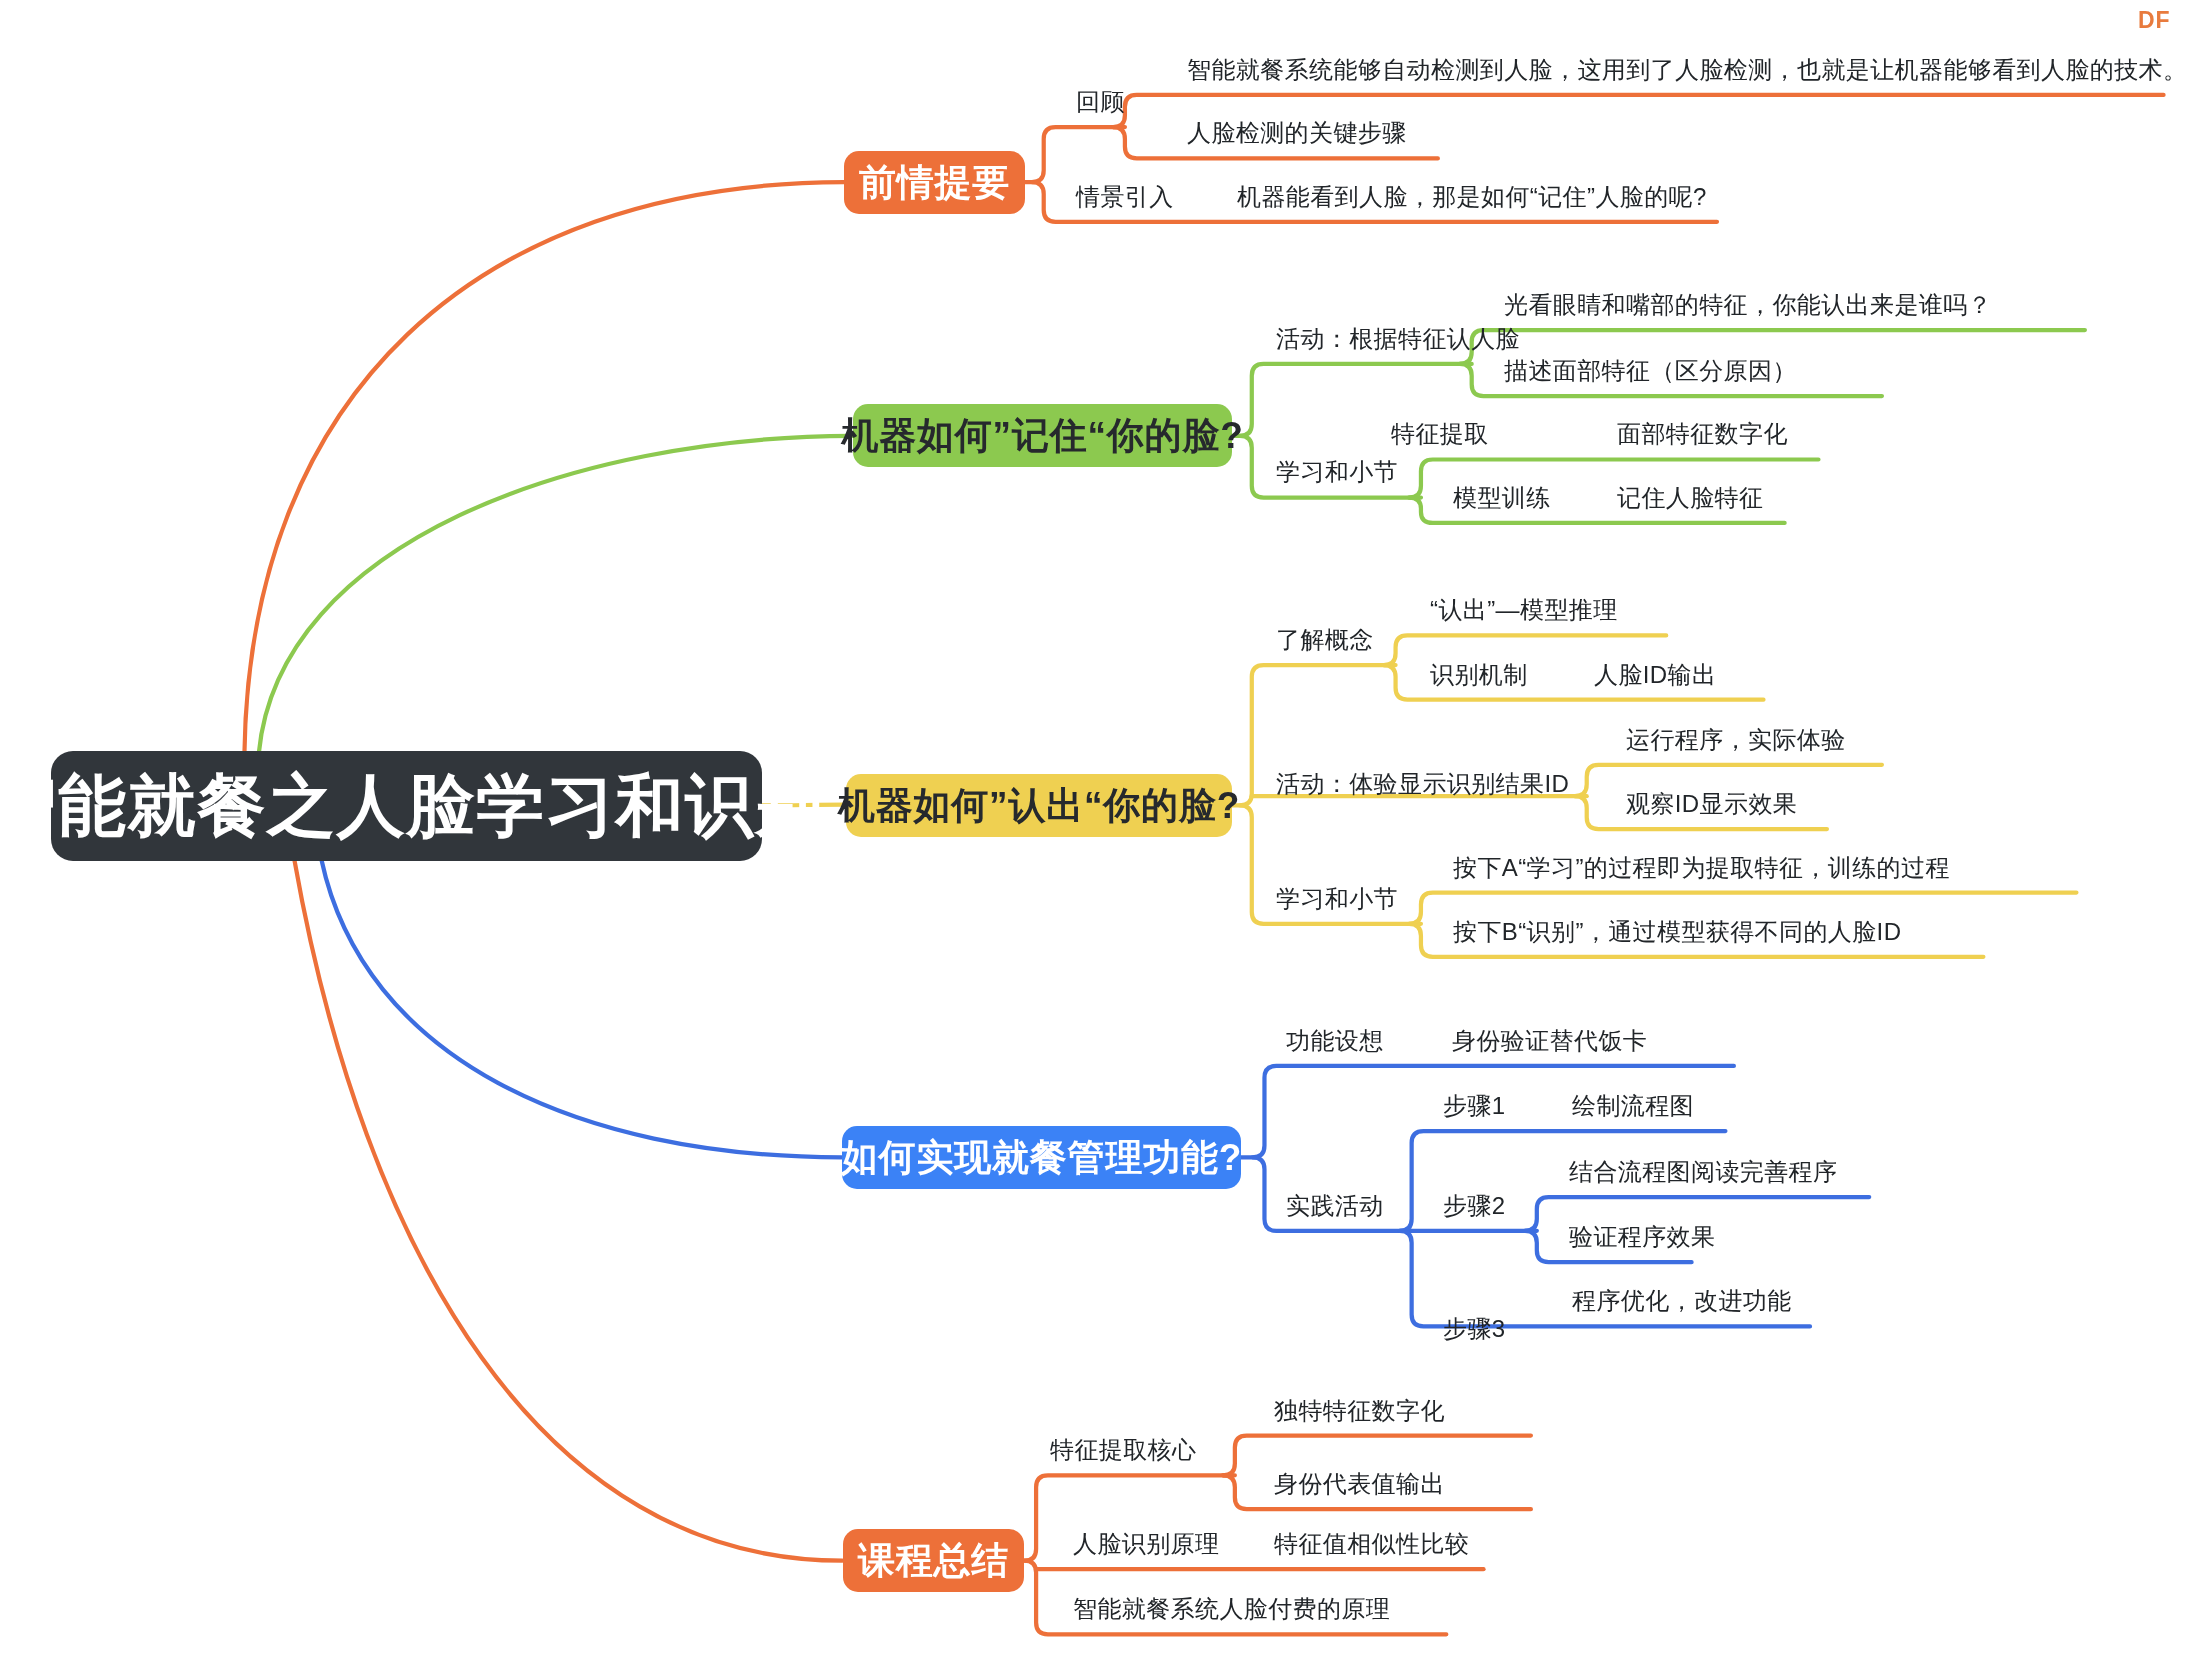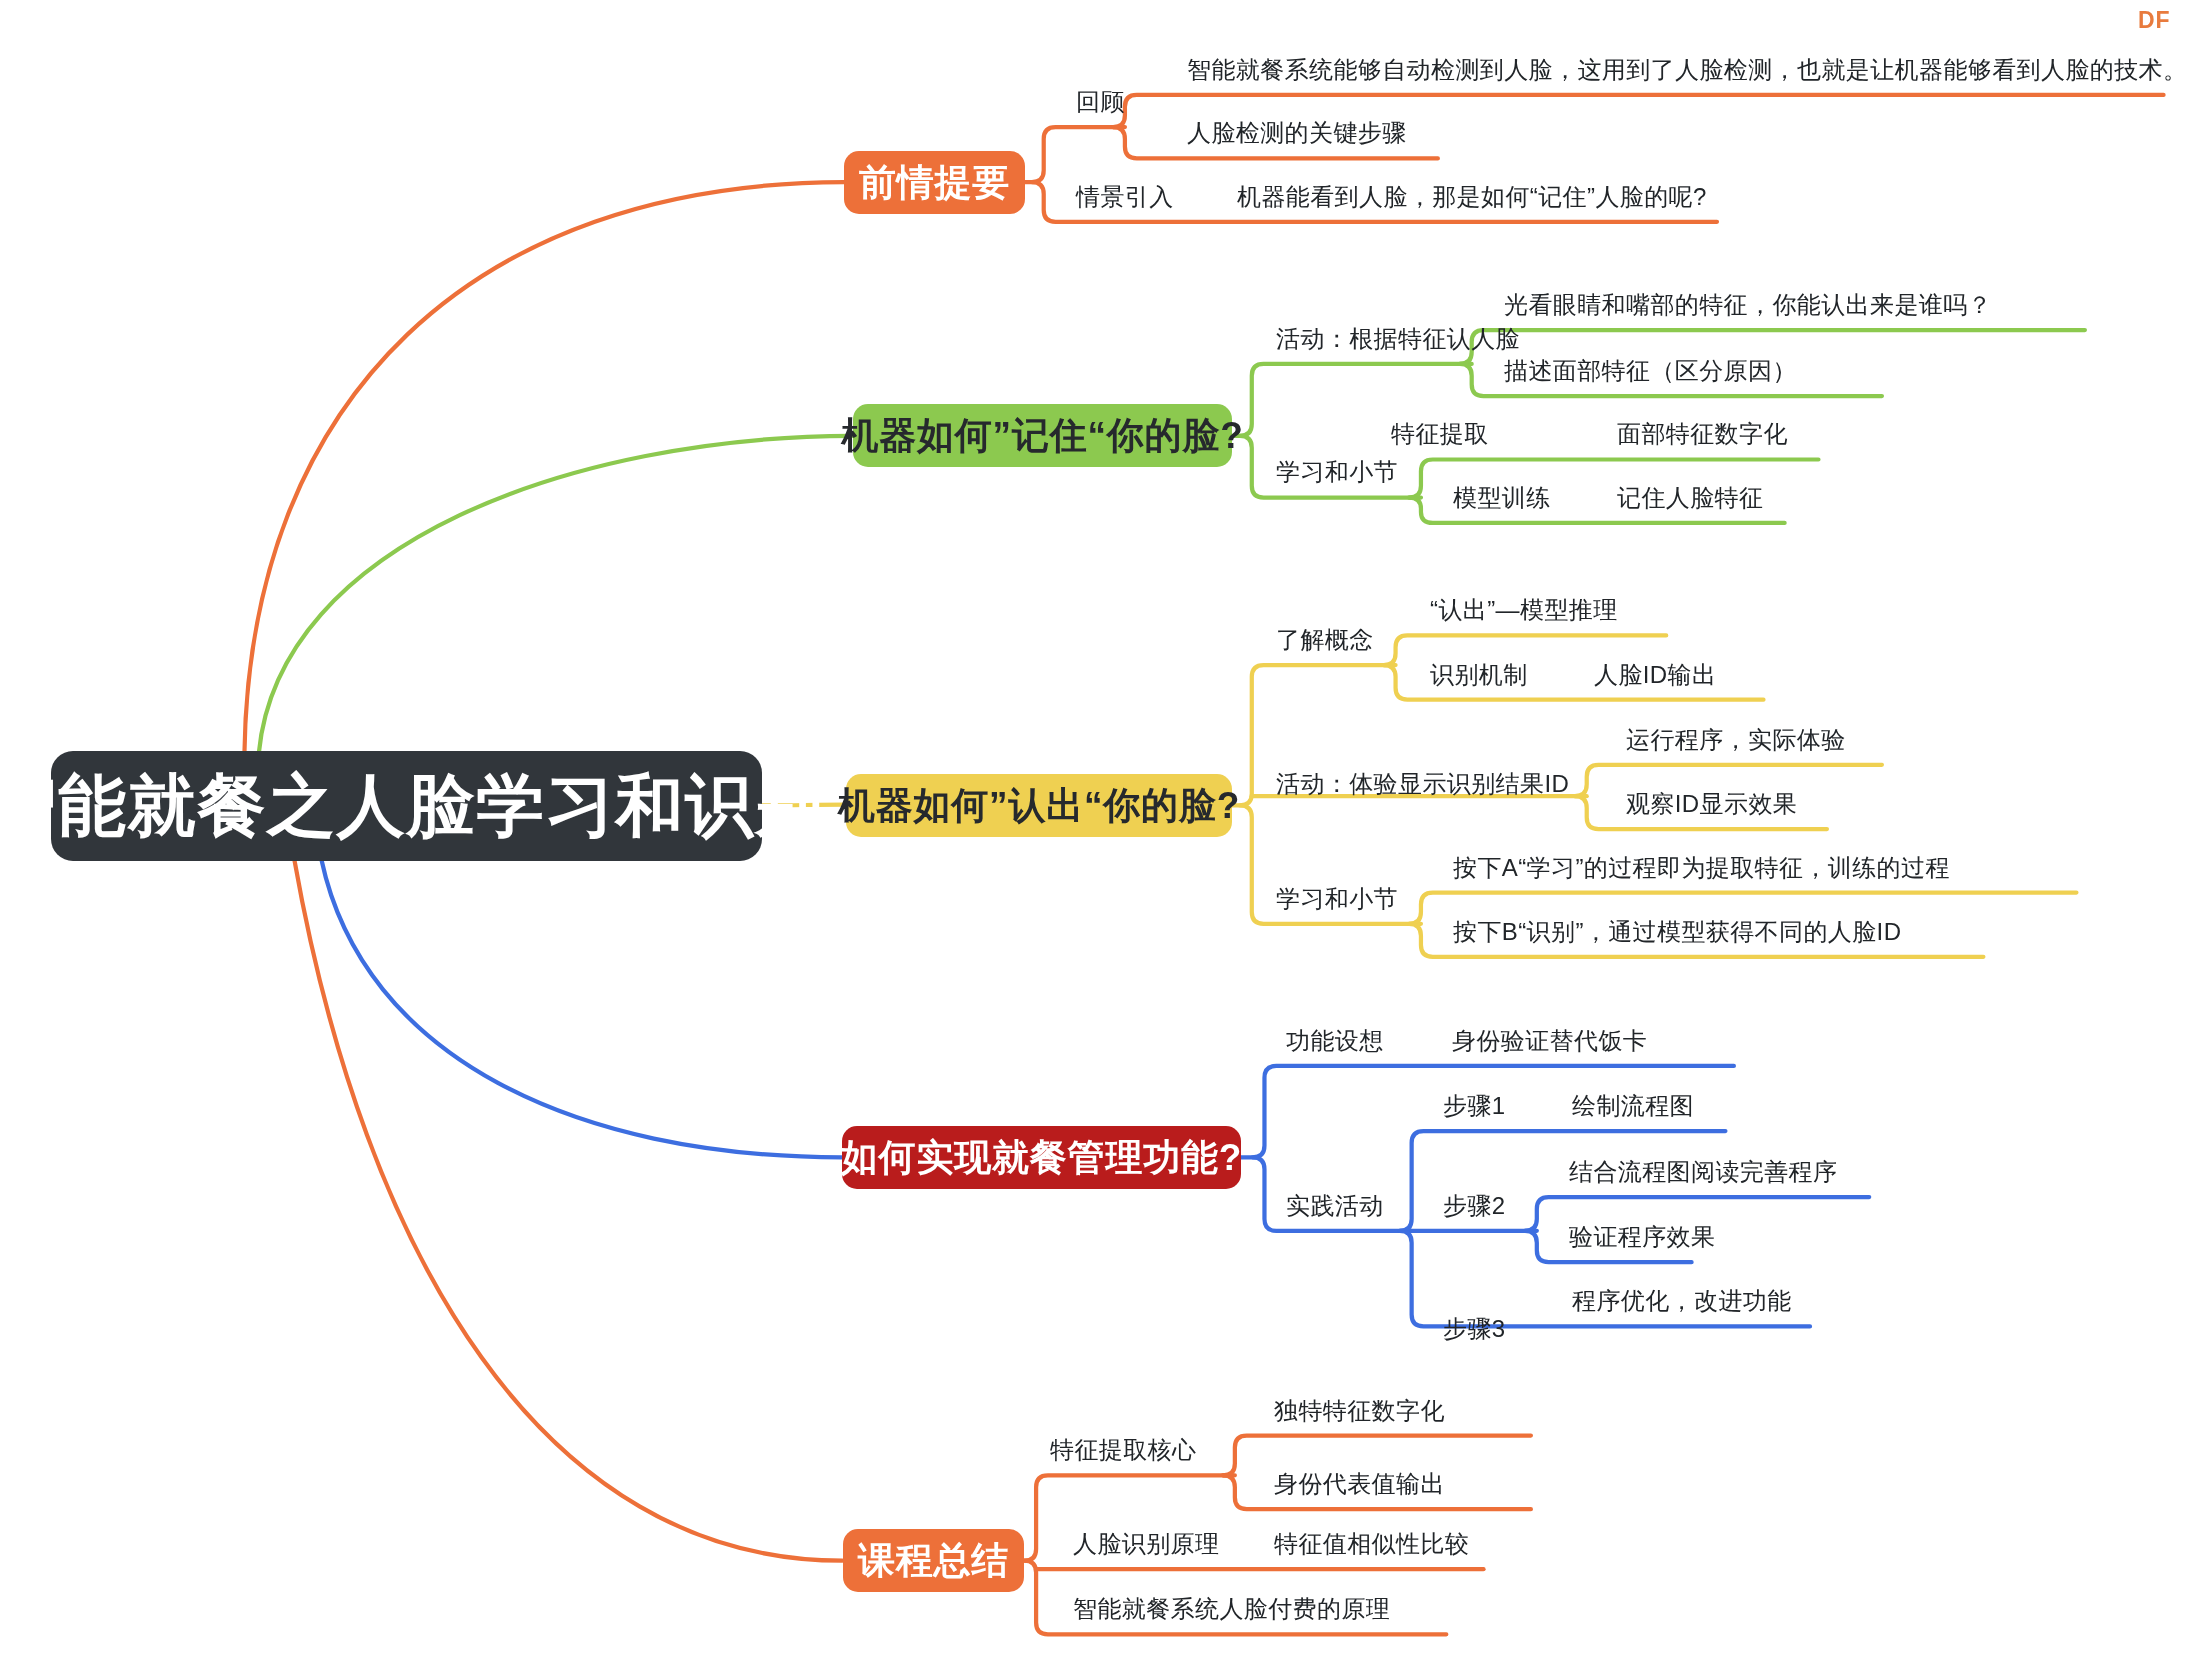--- a/index.html
+++ b/index.html
@@ -101,21 +101,21 @@
 </svg>
 
 <div id="central" style="background: rgb(49, 54, 59);">智能就餐之人脸学习和识别</div>
 
 <div class="topic light" style="left: 844px; top: 151px; width: 181px; height: 63px; background: rgb(237, 112, 57);">前情提要</div>
 
 <div class="topic dark" style="left: 853px; top: 404px; width: 379px; height: 63px; background: rgb(140, 201, 79);">机器如何”记住“你的脸?</div>
 
 <div class="topic dark" style="left: 846px; top: 774px; width: 386px; height: 63px; background: rgb(239, 208, 81);">机器如何”认出“你的脸?</div>
 
-<div class="topic light" style="left: 842px; top: 1126px; width: 399px; height: 63px; background: #b91c1c;">如何实现就餐管理功能?</div>
+<div class="topic light" style="left: 842px; top: 1126px; width: 399px; height: 63px; background: #3b82f6;">如何实现就餐管理功能?</div>
 
 <div class="topic light" style="left: 843px; top: 1529px; width: 181px; height: 63px; background: rgb(237, 112, 57);">课程总结</div>
 
 <div class="lbl" style="left:1076px;top:88px;">回顾</div>
 <div class="lbl" style="left:1187px;top:56px;">智能就餐系统能够自动检测到人脸，这用到了人脸检测，也就是让机器能够看到人脸的技术。</div>
 <div class="lbl" style="left:1187px;top:119px;">人脸检测的关键步骤</div>
 <div class="lbl" style="left:1076px;top:183px;">情景引入</div>
 <div class="lbl" style="left:1237px;top:183px;">机器能看到人脸，那是如何“记住”人脸的呢?</div>
 
 <div class="lbl" style="left:1276px;top:325px;">活动：根据特征认人脸</div>

